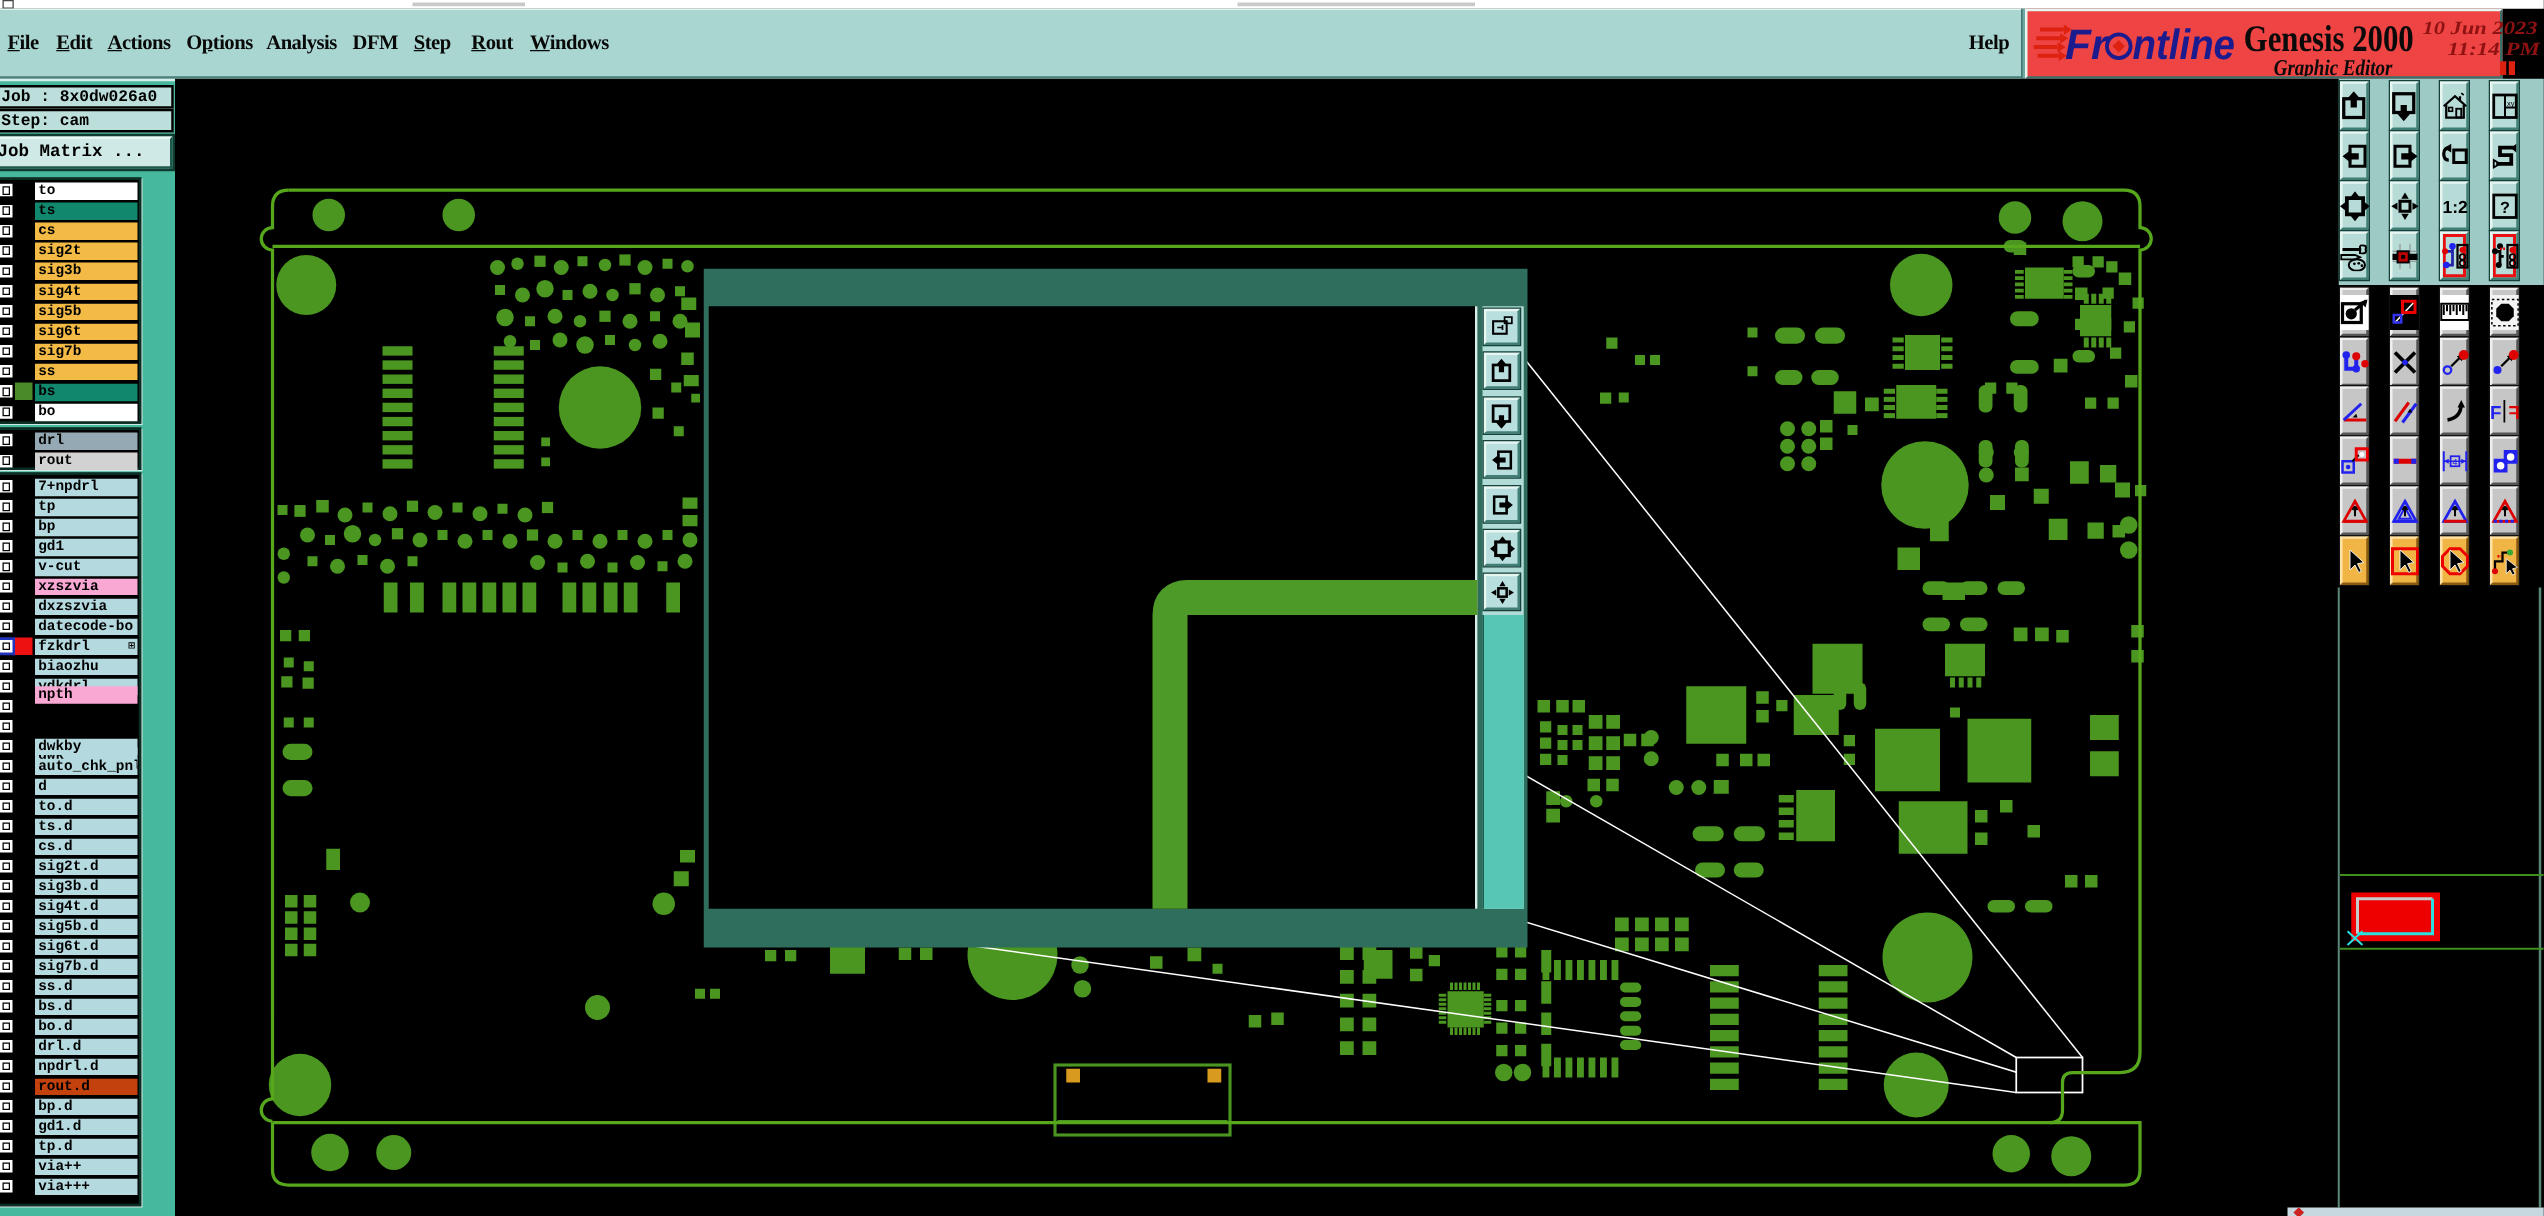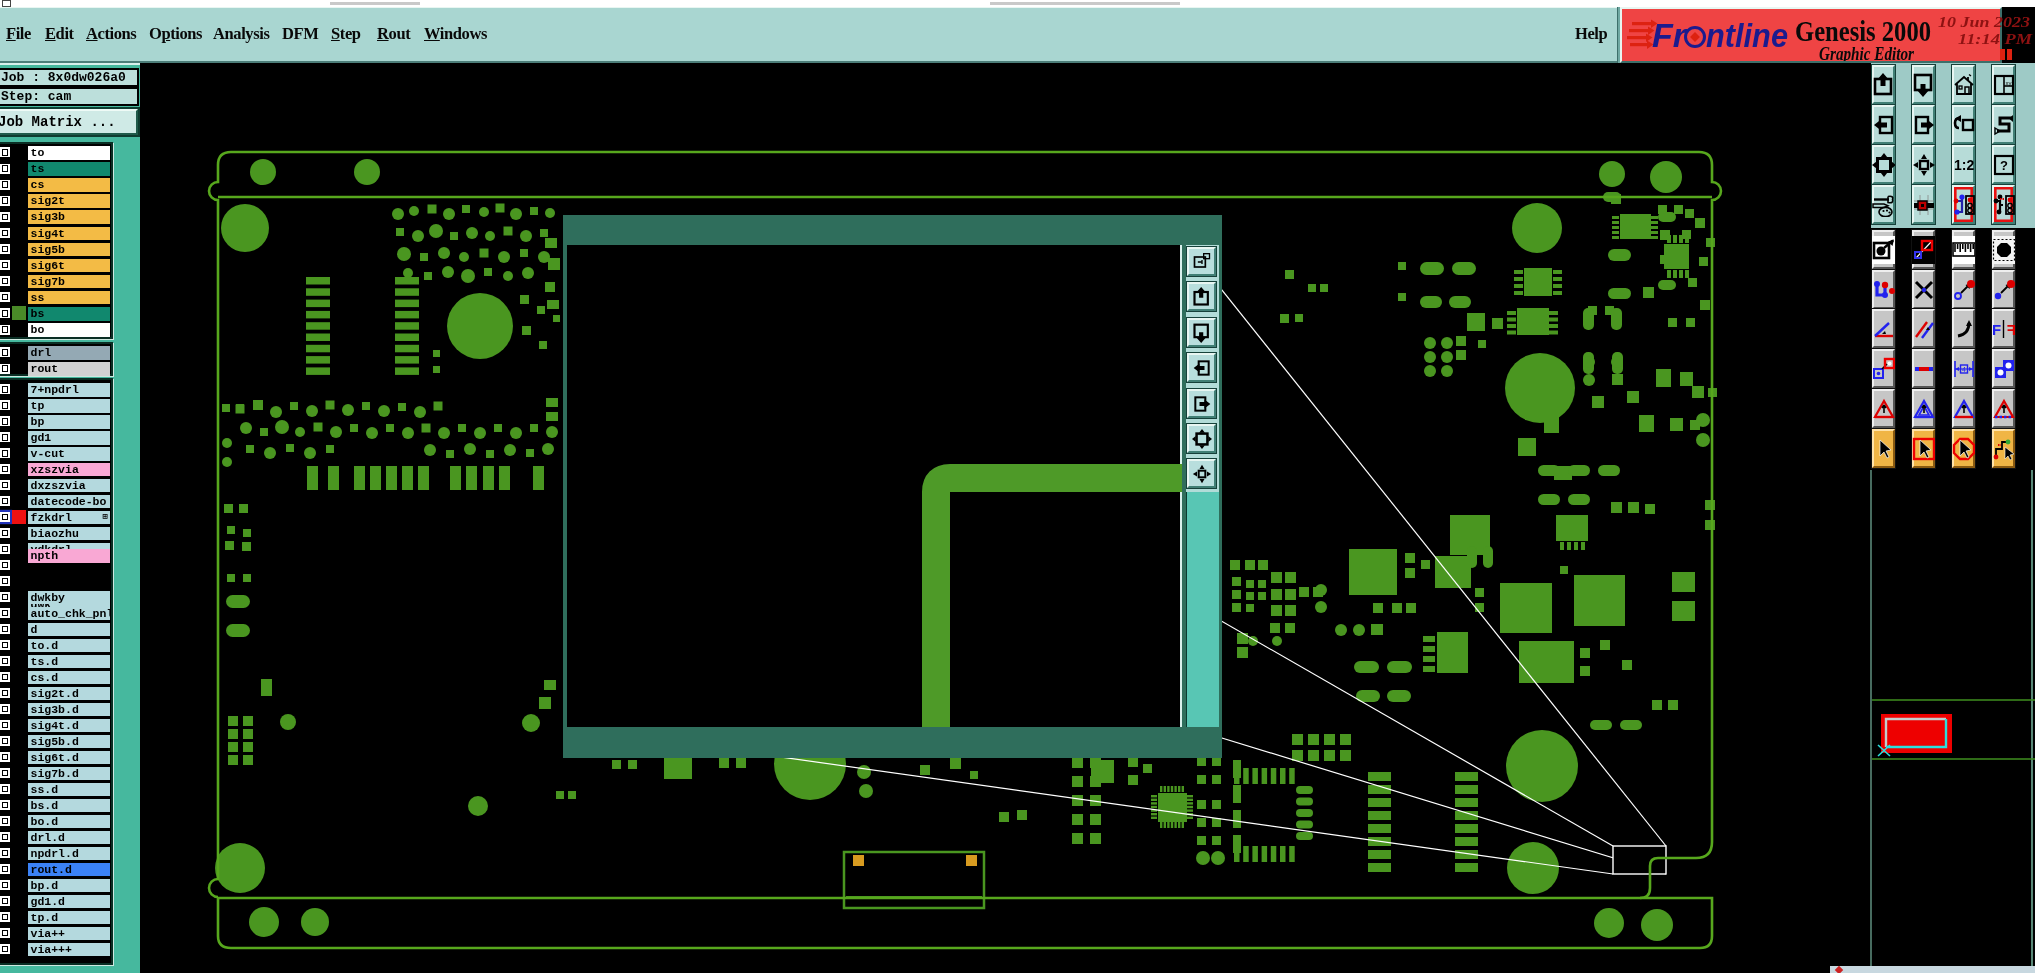--- a/index.html
+++ b/index.html
@@ -696,21 +696,21 @@
 <div class="lab" style="top:717.8px;background:#b4d9de">ss.d</div>
 <div class="cb" style="top:735.1px;"></div>
 <div class="lab" style="top:733.7px;background:#b4d9de">bs.d</div>
 <div class="cb" style="top:751.1px;"></div>
 <div class="lab" style="top:749.7px;background:#b4d9de">bo.d</div>
 <div class="cb" style="top:767.1px;"></div>
 <div class="lab" style="top:765.7px;background:#b4d9de">drl.d</div>
 <div class="cb" style="top:783.1px;"></div>
 <div class="lab" style="top:781.7px;background:#b4d9de">npdrl.d</div>
 <div class="cb" style="top:799.1px;"></div>
-<div class="lab" style="top:797.7px;background:#3b82f6">rout.d</div>
+<div class="lab" style="top:797.7px;background:#c2410c">rout.d</div>
 <div class="cb" style="top:815.1px;"></div>
 <div class="lab" style="top:813.7px;background:#b4d9de">bp.d</div>
 <div class="cb" style="top:831.1px;"></div>
 <div class="lab" style="top:829.7px;background:#b4d9de">gd1.d</div>
 <div class="cb" style="top:847.1px;"></div>
 <div class="lab" style="top:845.7px;background:#b4d9de">tp.d</div>
 <div class="cb" style="top:863.1px;"></div>
 <div class="lab" style="top:861.7px;background:#b4d9de">via++</div>
 <div class="cb" style="top:879.0px;"></div>
 <div class="lab" style="top:877.6px;background:#b4d9de">via+++</div>

